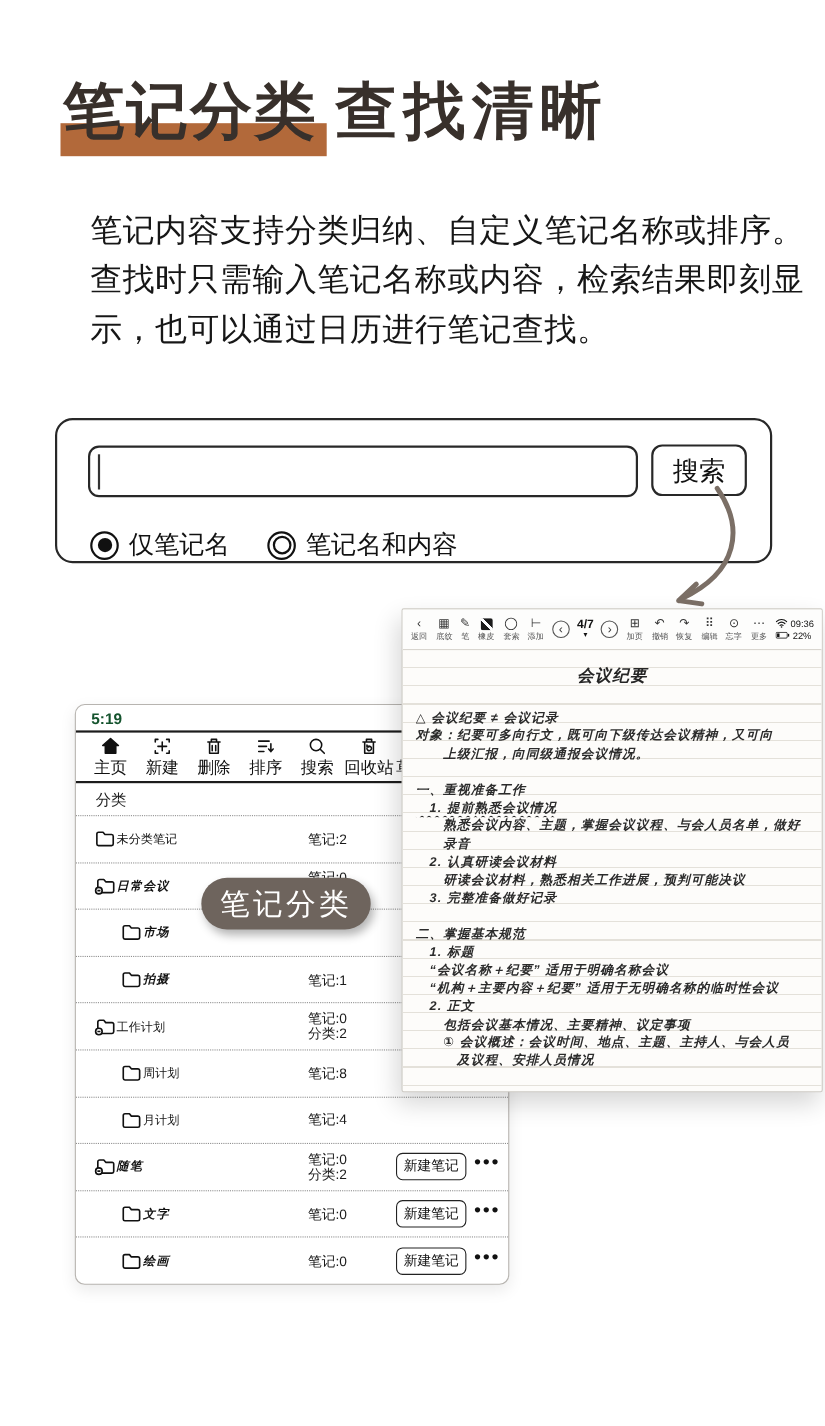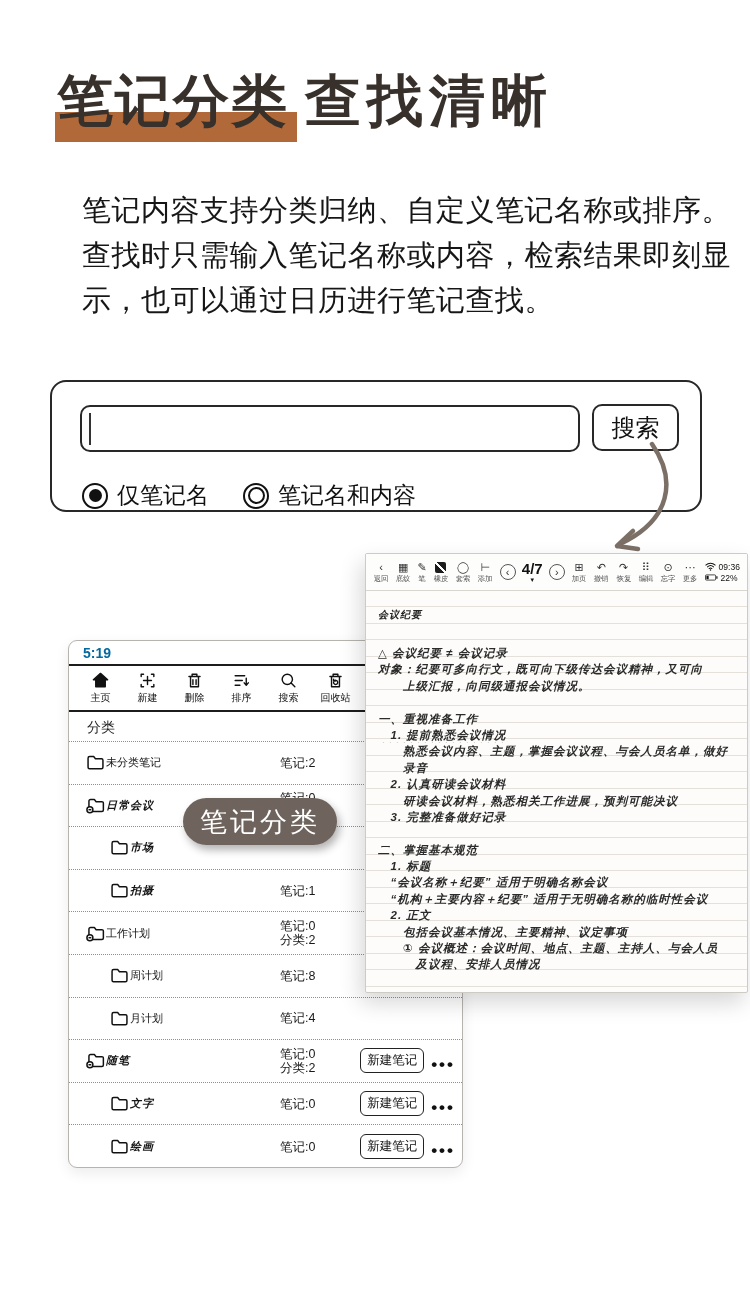--- a/index.html
+++ b/index.html
@@ -37,36 +37,36 @@
     display:flex; align-items:center; justify-content:center; }
   .rdo.sel::after { content:""; width:13px; height:13px; border-radius:50%; background:#111; }
   .rdo.unsel::after { content:""; width:13px; height:13px; border-radius:50%; border:2.5px solid #111; }
   
   .arrow-svg { position:absolute; left:580px; top:438px; z-index:4; }
   
   .list-card { position:absolute; left:68px; top:640px; width:395px; height:528px;
     background:#fff; border:1.5px solid #b7b4b0; border-radius:9px;
     box-shadow:0 5px 14px rgba(0,0,0,.08); z-index:1; overflow:hidden; }
   .statusbar { height:25px; display:flex; align-items:center; padding-left:14px;
-    font-weight:bold; font-size:14px; color:#0369a1; border-bottom:2px solid #1c1c1c; }
+    font-weight:bold; font-size:14px; color:#14532d; border-bottom:2px solid #1c1c1c; }
   .lc-toolbar { height:46px; display:flex; align-items:center; padding-left:8px;
     border-bottom:2px solid #1c1c1c; overflow:hidden; }
   .lc-item { width:47px; display:flex; flex-direction:column; align-items:center; gap:1px; }
   .lc-item .lc-ic { height:19px; display:flex; align-items:center; }
-  .lc-item .lc-lb { font-size:10px; color:#111; white-space:nowrap; }
+  .lc-item .lc-lb { font-size:15px; color:#111; white-space:nowrap; }
   .section { height:30px; line-height:30px; padding-left:18px; font-size:14px; color:#1d1d1d;
     border-bottom:1.5px dotted #8f8f8f; }
   .row { height:42.6px; display:flex; align-items:center; border-bottom:1.5px dotted #8f8f8f; }
   .row:last-child { border-bottom:none; }
   .row-icon { margin-left:16px; display:flex; align-items:center; }
   .row-icon.ind { margin-left:40px; }
   .row-name { font-size:11px; color:#141414; flex:1; white-space:nowrap; }
   .hand { font-style:italic; font-weight:600; letter-spacing:1px; }
   .counts { width:62px; text-align:left; font-size:12.5px; line-height:14px; color:#1a1a1a; }
-  .btnzone { width:120px; display:flex; align-items:flex-end; justify-content:flex-end; gap:7px; padding-right:7px; }
+  .btnzone { width:120px; display:flex; align-items:flex-start; justify-content:flex-end; gap:7px; padding-right:7px; }
   .newbtn { border:1.5px solid #222; border-radius:6px; background:#fff; color:#111;
     font-size:12.5px; padding:3px 6px; font-family:inherit; white-space:nowrap; }
   .dots { font-size:17px; font-weight:900; letter-spacing:2px; color:#111; line-height:1; }
   
   .pill { position:absolute; left:183px; top:798px; width:154px; height:47px; z-index:6;
     background:#6e645d; color:#fff; border-radius:26px; display:flex; align-items:center;
     justify-content:center; font-size:27px; letter-spacing:3px;
     box-shadow:3px 5px 9px rgba(0,0,0,.3); }
   
   .device-card { position:absolute; left:365px; top:553px; width:383px; height:440px; z-index:5;
@@ -75,27 +75,27 @@
   .dev-toolbar { height:37px; display:flex; align-items:center; justify-content:space-between;
     padding:0 7px; border-bottom:1px solid #d9d6d0; background:#fdfdfc; }
   .dt-item { display:flex; flex-direction:column; align-items:center; gap:2px; line-height:1; }
   .dt-ic { font-size:11px; color:#333; height:12px; display:flex; align-items:center; }
   .dt-lb { font-size:8px; color:#555; white-space:nowrap; transform:scale(.92); }
   .dt-eraser { width:11px; height:11px; border-radius:2px; background:#1c1c1c;
     background-image:linear-gradient(45deg, transparent 42%, #fff 42%, #fff 58%, transparent 58%); }
   .dt-circle { width:16px; height:16px; border:1.3px solid #555; border-radius:50%;
     display:flex; align-items:center; justify-content:center; font-size:11px; color:#333; }
   .dt-pager { display:flex; flex-direction:column; align-items:center; line-height:1; }
-  .dt-pager .pg { font-size:15px; color:#111; font-weight:bold; }
+  .dt-pager .pg { font-size:11px; color:#111; font-weight:bold; }
   .dt-pager .pg-caret { font-size:7px; color:#111; }
   .dt-status { display:flex; flex-direction:column; align-items:flex-start; gap:2px; }
   .dt-status .st-line { display:flex; align-items:center; gap:3px; font-size:8.5px; color:#111; line-height:1; }
   .note-area { position:absolute; left:0; right:0; top:37px; bottom:0; padding:6px 12px 0;
     background-image:repeating-linear-gradient(to bottom, transparent 0, transparent 15.5px, #e4e1da 15.5px, #e4e1da 16.5px); }
-  .note-title { height:48px; line-height:36px; text-align:left; font-size:10px; color:#252525; }
+  .note-title { height:48px; line-height:36px; text-align:center; font-size:15px; color:#252525; }
   .nline { height:16.4px; line-height:16.4px; font-size:11.5px; color:#2b2b2b;
     white-space:nowrap; overflow:hidden; }
   .wavy { text-decoration:underline; text-decoration-style:wavy; text-decoration-thickness:1px;
     text-underline-offset:3px; }
 </style>
 </head>
 <body>
 
 <div class="page">
 

